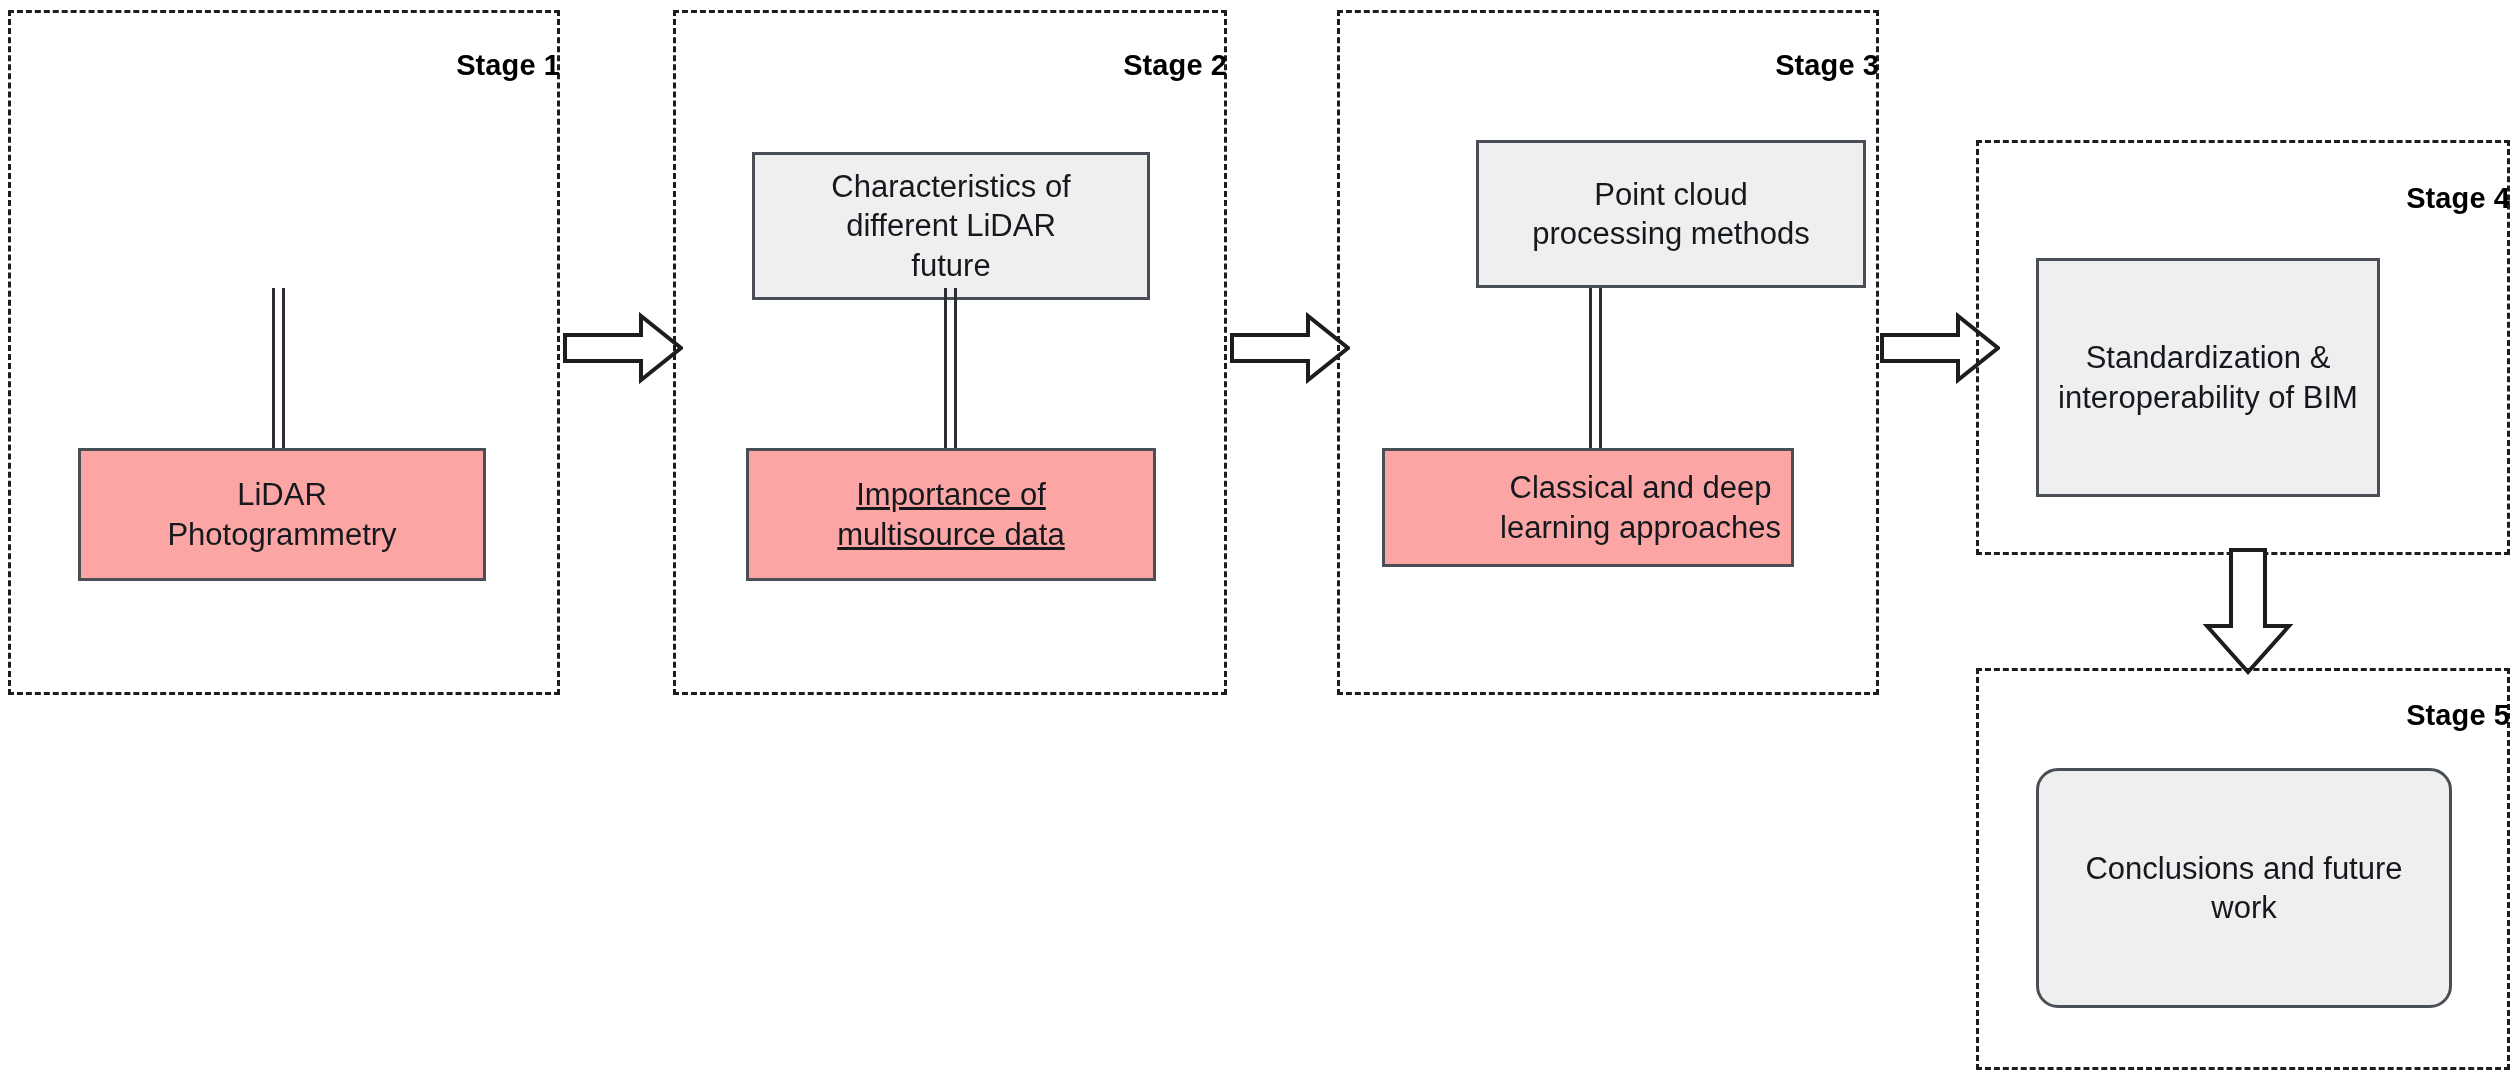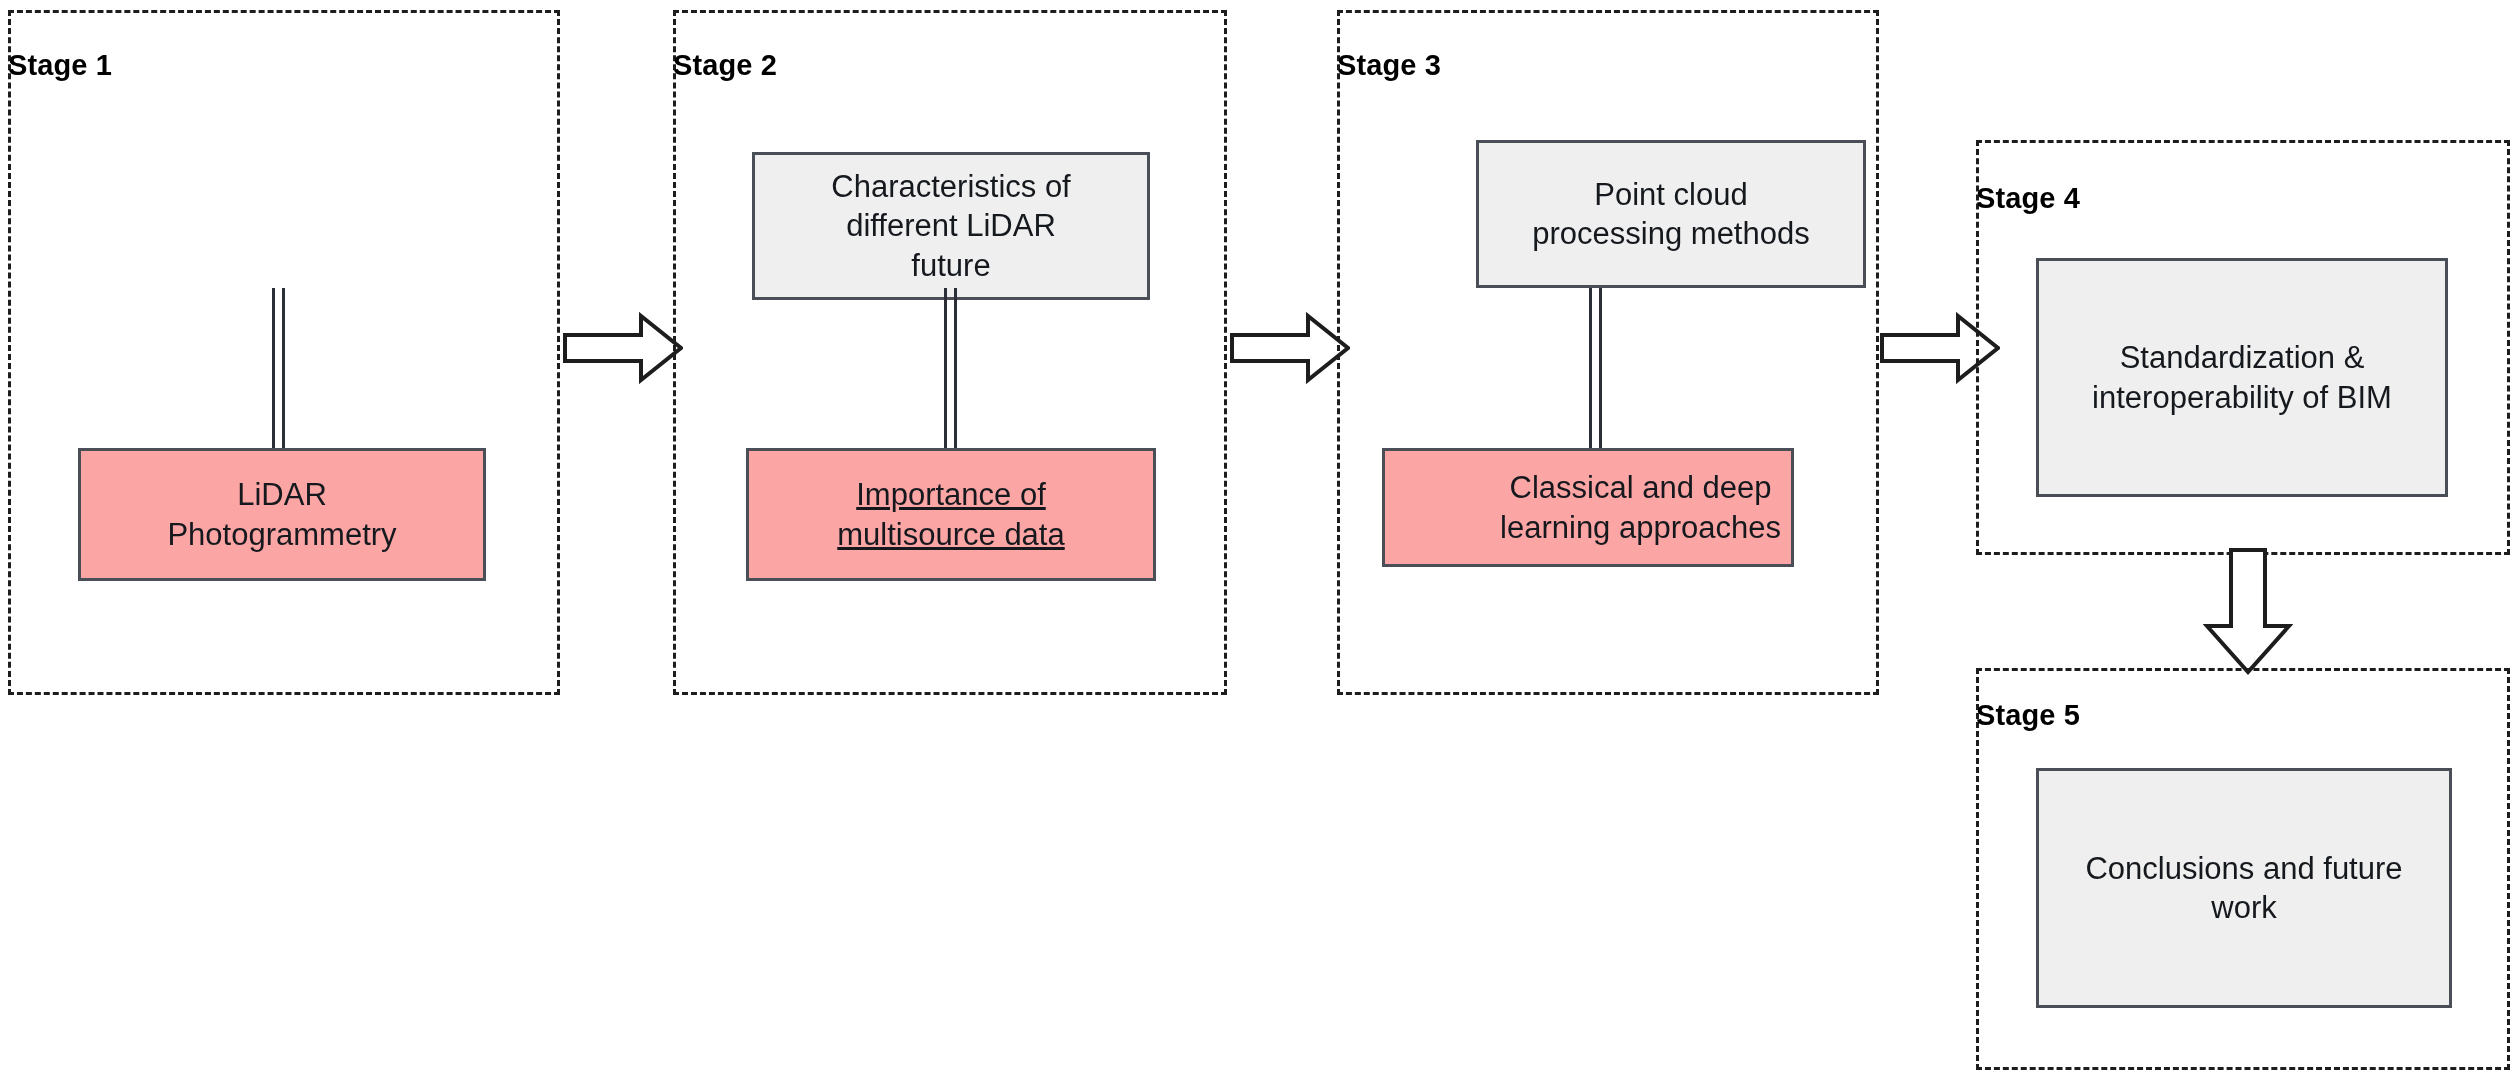--- a/index.html
+++ b/index.html
@@ -13,21 +13,21 @@
   
   .stage-box{
     position:absolute;
     border:3px dashed #1d1d1d;
     box-sizing:border-box;
     background:transparent;
   }
   .stage-title{
     position:absolute;
     left:0;right:4px;
-    text-align:left;
+    text-align:right;
     font-size:29px;
     font-weight:bold;
     letter-spacing:.1px;
     color:#000;
     white-space:nowrap;
   }
 
   
   .node{
     position:absolute;
@@ -129,36 +129,36 @@
 
   <div class="arrow" style="left:1880px; top:312px;">
     <svg width="120" height="72" viewBox="0 0 120 72">
       <polygon points="2,23 78,23 78,4 118,36 78,68 78,49 2,49" fill="#ffffff" stroke="#1d1d1d" stroke-width="4" stroke-linejoin="miter"></polygon>
     </svg>
   </div>
 
   <div class="stage-box" style="left:1976px; top:140px; width:534px; height:415px;"></div>
   <div class="stage-title" style="left:1976px; top:182px; width:534px;">Stage 4</div>
 
-  <div class="node gray" style="left:2036px; top:258px; width:412px; height:239px;">
+  <div class="node gray" style="left:2036px; top:258px; width:344px; height:239px;">
     <span>
       <span>Standardization &amp;</span>
       <span>interoperability of BIM</span>
     </span>
   </div>
 
   <div class="arrow" style="left:2203px; top:548px;">
     <svg width="90" height="127" viewBox="0 0 90 127">
       <polygon points="28,2 62,2 62,78 86,78 45,124 4,78 28,78" fill="#ffffff" stroke="#1d1d1d" stroke-width="4" stroke-linejoin="miter"></polygon>
     </svg>
   </div>
 
   <div class="stage-box" style="left:1976px; top:668px; width:534px; height:402px;"></div>
   <div class="stage-title" style="left:1976px; top:699px; width:534px;">Stage 5</div>
 
-  <div class="node gray" style="left:2036px; top:768px; width:416px; height:240px;">
+  <div class="node gray" style="left:2036px; top:768px; width:416px; height:240px;border-radius:22px;">
     <span>
       <span>Conclusions and future</span>
       <span>work</span>
     </span>
   </div>
 
 </div>
 
 </body></html>

